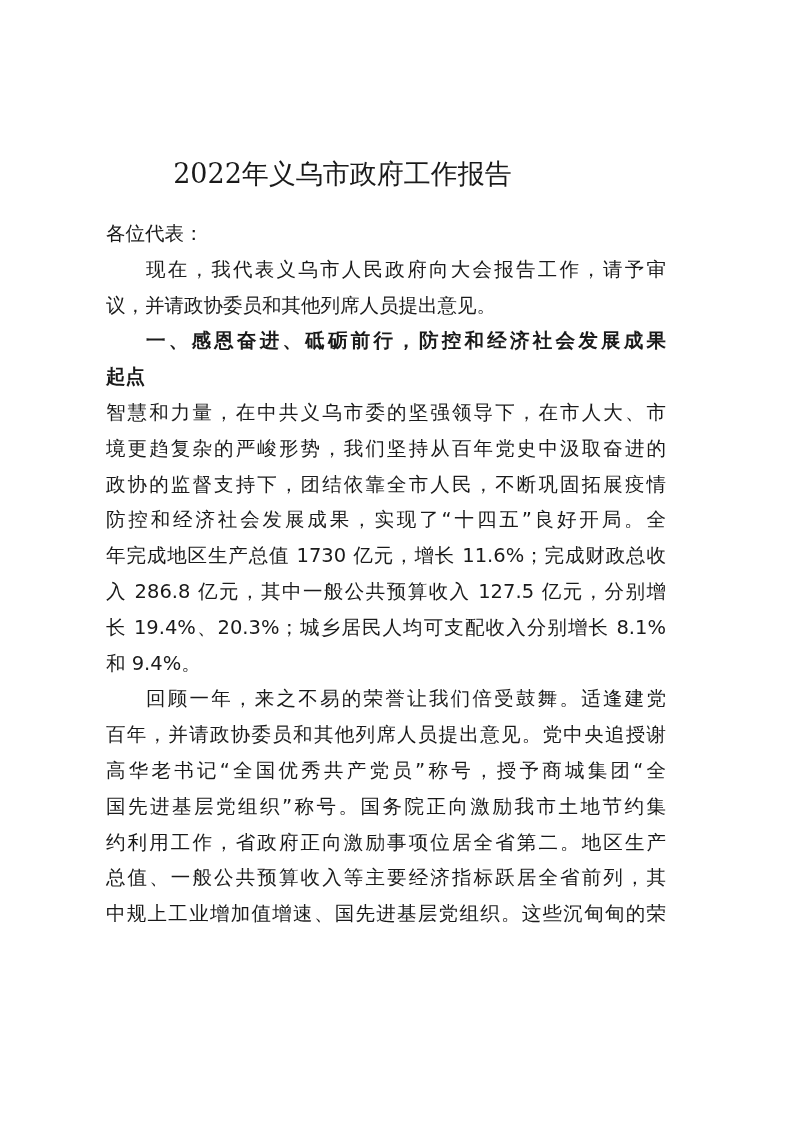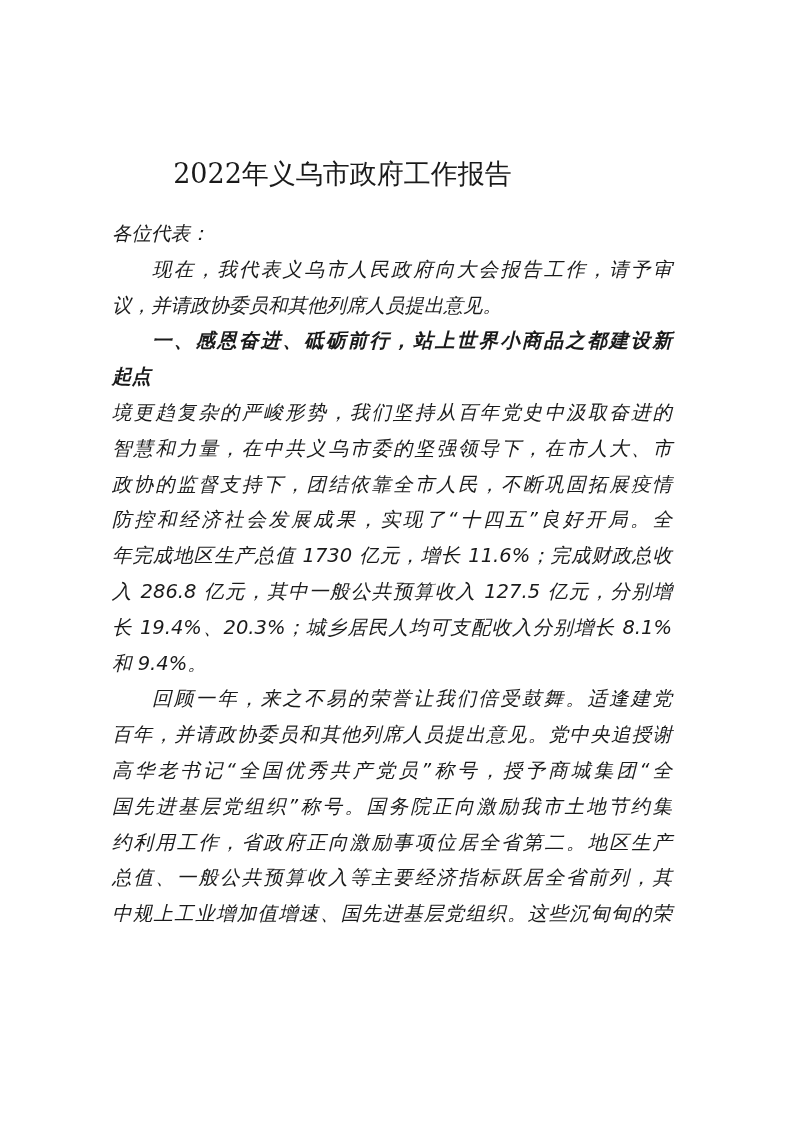--- a/index.html
+++ b/index.html
@@ -28,24 +28,23 @@
       top: 136px;
       text-align: center;
       font-size: 27px;
       line-height: 40px;
       letter-spacing: 0px;
       font-weight: normal;
       font-family: "DejaVu Serif", "Liberation Serif", serif;
     }
     .body {
       position: absolute;
-      left: 112px;
+      left: 106px;
       top: 216px;
       width: 560px;
-      font-style: italic;
     }
     .line {
       height: 35.8px;
       line-height: 35.8px;
       font-size: 19.5px;
       white-space: nowrap;
       text-align: justify;
       text-align-last: justify;
       font-family: "DejaVu Sans", "Liberation Sans", sans-serif;
       font-weight: normal;
@@ -68,27 +67,27 @@
 
   <div class="body">
     <div class="line last">各位代表：</div>
 
     <div>
       <div class="line indent">现在，我代表义乌市人民政府向大会报告工作，请予审</div>
       <div class="line last">议，并请政协委员和其他列席人员提出意见。</div>
     </div>
 
     <div>
-      <div class="line indent bold">一、感恩奋进、砥砺前行，站上世界小商品之都建设新</div>
+      <div class="line indent bold">一、感恩奋进、砥砺前行，防控和经济社会发展成果</div>
       <div class="line bold last">起点</div>
     </div>
 
     <div>
+      <div class="line">智慧和力量，在中共义乌市委的坚强领导下，在市人大、市</div>
       <div class="line">境更趋复杂的严峻形势，我们坚持从百年党史中汲取奋进的</div>
-      <div class="line">智慧和力量，在中共义乌市委的坚强领导下，在市人大、市</div>
       <div class="line">政协的监督支持下，团结依靠全市人民，不断巩固拓展疫情</div>
       <div class="line">防控和经济社会发展成果，实现了“十四五”良好开局。全</div>
       <div class="line">年完成地区生产总值 1730 亿元，增长 11.6%；完成财政总收</div>
       <div class="line">入 286.8 亿元，其中一般公共预算收入 127.5 亿元，分别增</div>
       <div class="line">长 19.4%、20.3%；城乡居民人均可支配收入分别增长 8.1%</div>
       <div class="line last">和 9.4%。</div>
     </div>
 
     <div>
       <div class="line indent">回顾一年，来之不易的荣誉让我们倍受鼓舞。适逢建党</div>

